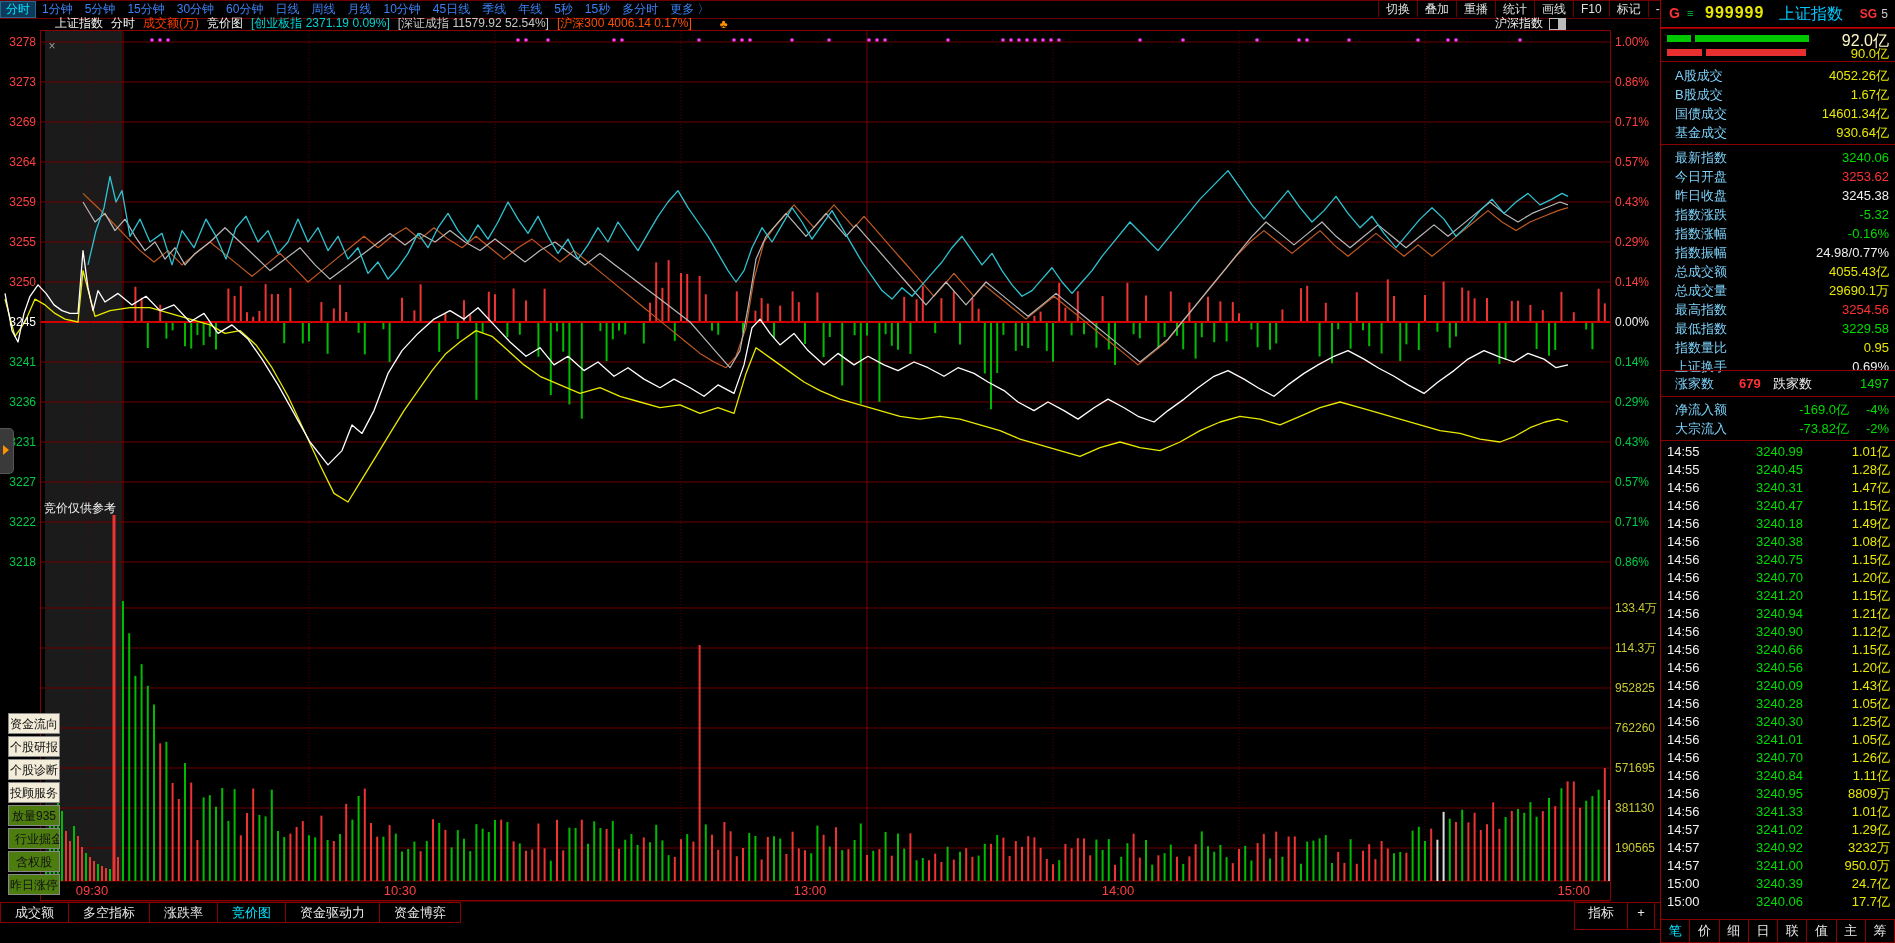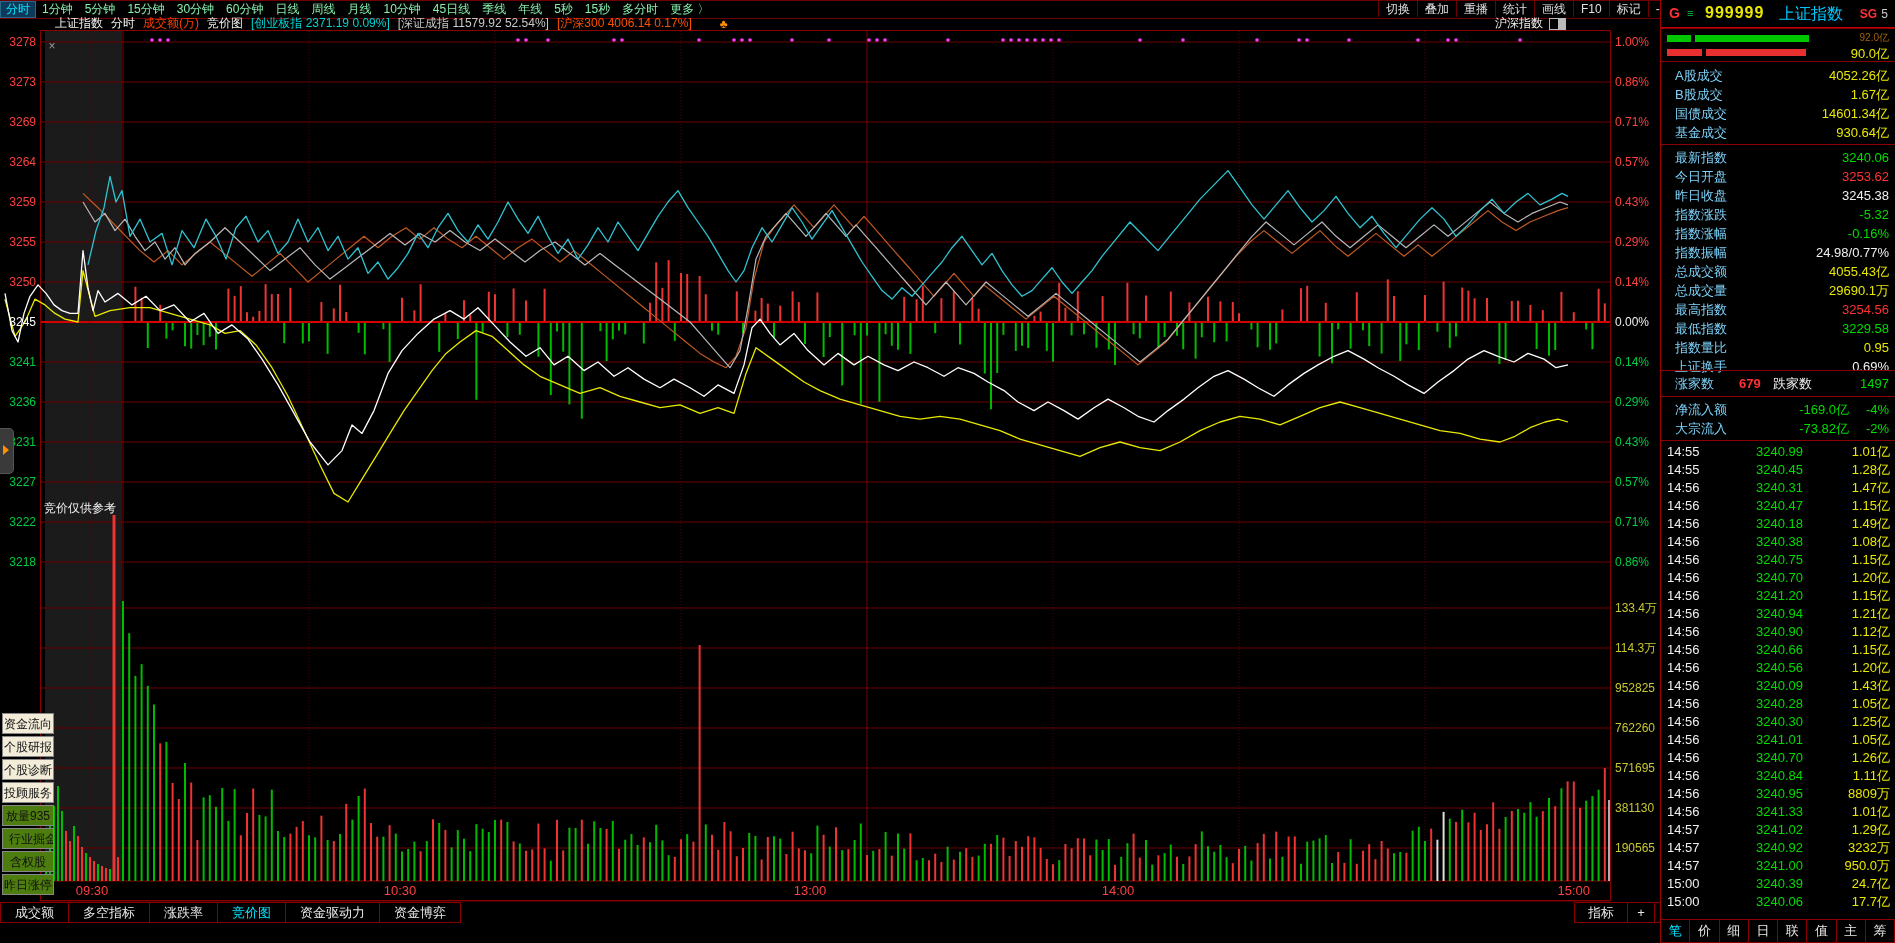--- a/index.html
+++ b/index.html
@@ -2,46 +2,46 @@
 <html><head>
 <meta charset="utf-8">
 <style>
   html,body{margin:0;padding:0;background:#000;}
   #app{position:relative;width:1895px;height:943px;background:#000;overflow:hidden;
        font-family:"Liberation Sans","DejaVu Sans",sans-serif;color:#ddd;font-size:12px;}
   .abs{position:absolute;}
   
   #menubar{left:0;top:0;width:1660px;height:17px;border-top:1px solid #6e0000;border-bottom:1px solid #6e0000;
            display:flex;align-items:center;background:#000;white-space:nowrap;}
-  .mi{padding:0 6px;color:#86efac;font-size:12px;line-height:15px;cursor:default;}
+  .mi{padding:0 6px;color:#3b82f6;font-size:12px;line-height:15px;cursor:default;}
   .mi.active{background:#0d3a5a;color:#00e5ff;border:1px solid #27678b;padding:0 5px;}
   #topbtns{left:1378px;top:0;height:16px;display:flex;border-top:1px solid #6e0000;}
   .tb{border-left:1px solid #6e0000;padding:0 7px;line-height:16px;color:#e0e0e0;font-size:12px;}
   .tb:last-child{border-right:1px solid #6e0000;}
   
   #infobar{left:0;top:17px;width:1660px;height:13px;display:flex;align-items:center;white-space:nowrap;font-size:12px;}
   #infobar span{margin-right:8px;}
   #hs-right{left:1495px;top:17px;height:13px;display:flex;align-items:center;}
   .half-icon{display:inline-block;width:15px;height:10px;border:1px solid #bbb;margin-left:6px;position:relative;}
   .half-icon::after{content:"";position:absolute;right:0;top:0;width:7px;height:10px;background:#bbb;}
   
   #chartwrap{left:0;top:30px;width:1660px;height:873px;}
   
-  .lbtn{left:2px;width:52px;height:21px;font-size:12px;line-height:21px;text-align:center;
+  .lbtn{left:8px;width:52px;height:21px;font-size:12px;line-height:21px;text-align:center;
         border:1px solid #888;box-sizing:border-box;color:#111;cursor:default;white-space:nowrap;overflow:hidden;}
   .lbtn.cream{background:#f2ecd9;}
   .lbtn.blue{background:#4d7c0f;}
   
   #tabrow1{left:0;top:902px;height:21px;display:flex;}
   #tabrow2{left:0;top:924px;height:19px;display:flex;}
   .tab{border:1px solid #8a0000;border-left:none;padding:0 14px;line-height:19px;color:#e8e8e8;font-size:13px;white-space:nowrap;}
   .tab:first-child{border-left:1px solid #8a0000;}
   .tab.sel{color:#00e5ff;}
   .tab.yel{color:#d8d800;}
-  #indgrp{left:1574px;top:902px;height:21px;display:flex;}
+  #indgrp{left:1574px;top:902px;height:28px;display:flex;}
   .indc{border:1px solid #8a0000;border-left:none;line-height:19px;text-align:center;color:#e8e8e8;font-size:13px;}
   .indc:first-child{border-left:1px solid #8a0000;}
   
   #panel{left:1660px;top:0;width:235px;height:943px;background:#000;border-left:1px solid #a00000;box-sizing:border-box;}
   #phead{position:absolute;left:0;top:0;width:100%;height:28px;border-bottom:1px solid #c00000;box-sizing:border-box;}
   .prow{position:absolute;left:0;width:100%;height:19px;line-height:19px;font-size:13px;}
   .prow .lab{position:absolute;left:14px;color:#7dd3fc;}
   .prow .val{position:absolute;right:6px;}
   .pdiv{position:absolute;left:0;width:100%;height:0;border-top:1px solid #8a0000;}
   #ticks{position:absolute;left:0;top:443px;width:100%;height:474px;overflow:hidden;}
@@ -711,21 +711,21 @@
     <div id="phead">
       <span style="position:absolute;left:8px;top:5px;color:#ff3232;font-weight:bold;font-size:14px">G</span>
       <span style="position:absolute;left:26px;top:7px;color:#00cc44;font-size:11px">≡</span>
       <span style="position:absolute;left:44px;top:4px;color:#e8e800;font-weight:bold;font-size:16px;letter-spacing:1px">999999</span>
       <span style="position:absolute;left:118px;top:4px;color:#00c8ff;font-size:16px">上证指数</span>
       <span style="position:absolute;right:18px;top:7px;color:#ff3232;font-weight:bold;font-size:12px">SG</span>
       <span style="position:absolute;right:7px;top:7px;color:#cccccc;font-size:12px">5</span>
     </div>
     <div class="bar" style="left:6px;top:35px;width:24px;background:#00c800"></div>
     <div class="bar" style="left:34px;top:35px;width:114px;background:#00c800"></div>
-    <span style="position:absolute;right:6px;top:31px;color:#a16207;font-size:10px">92.0亿</span>
+    <span style="position:absolute;right:6px;top:31px;color:#fef9c3;font-size:16px">92.0亿</span>
     <div class="bar" style="left:6px;top:49px;width:35px;background:#e83030"></div>
     <div class="bar" style="left:45px;top:49px;width:100px;background:#e83030"></div>
     <span style="position:absolute;right:6px;top:45px;color:#e8e800;font-size:13px">90.0亿</span>
     <div class="pdiv" style="top:28px"></div>
     <div class="pdiv" style="top:61px"></div>
     <div id="pstats">
         <div class="prow" style="top: 66px;">
           <span class="lab">A股成交</span>
           <span class="val" style="color: rgb(232, 232, 0);">4052.26亿</span>
         </div>

